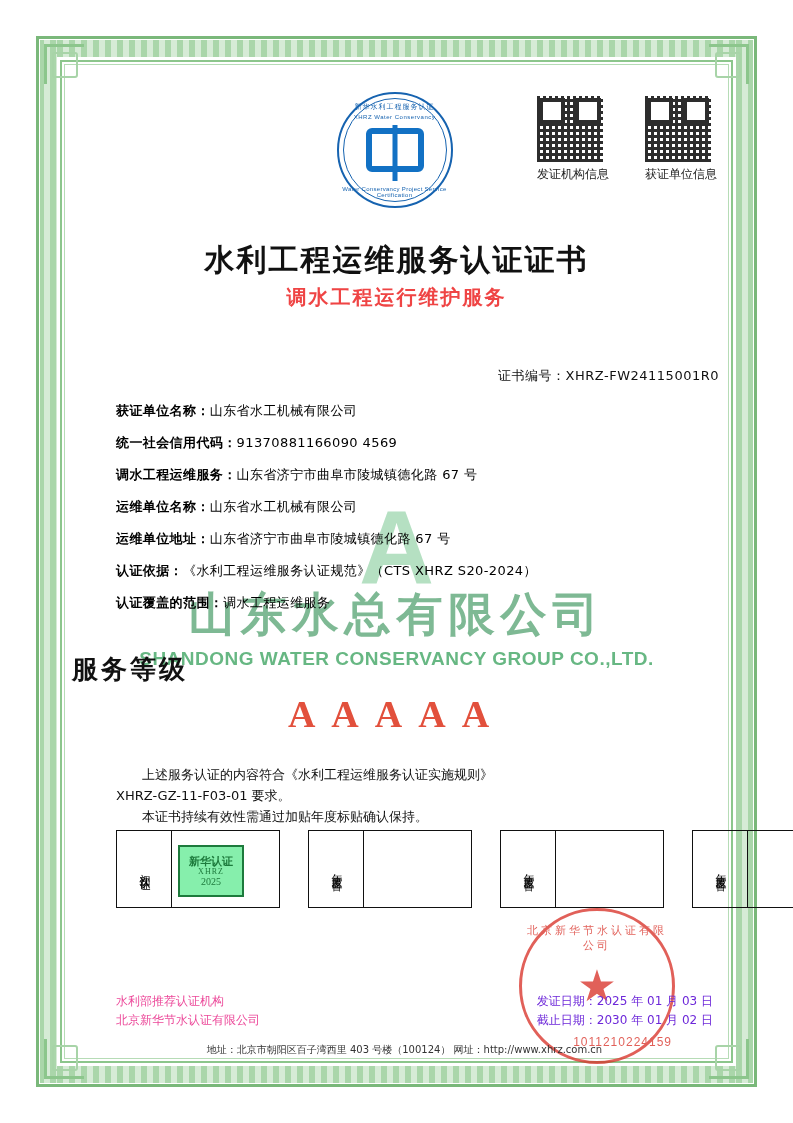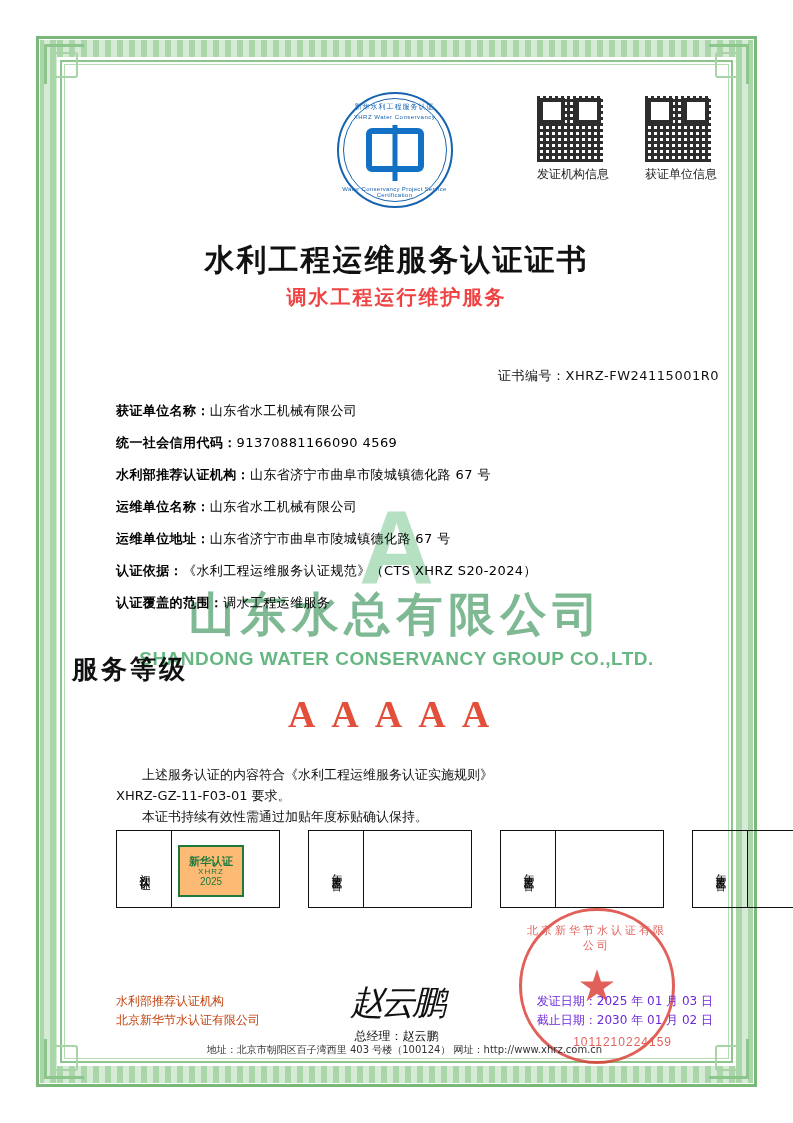--- a/index.html
+++ b/index.html
@@ -144,29 +144,29 @@
   .sup-cell{
     width:56px;height:78px;border:1px solid #111;box-sizing:border-box;
     display:flex;align-items:center;justify-content:center;
     font-size:11px;line-height:14px;writing-mode:vertical-rl;text-orientation:upright;
     letter-spacing:2px;font-family:"DejaVu Sans",sans-serif;
   }
   .sup-blank{width:108px;border:1px solid #111;border-left:0;box-sizing:border-box;height:78px;}
   .sup-gap{width:28px;}
   .sup-unit{display:flex;}
   .stamp-green{
-    width:62px;height:48px;border:2px solid #1d7a3c;background:#fdba74;
-    margin:14px 6px;display:flex;flex-direction:column;align-items:center;justify-content:center;
+    width:62px;height:48px;border:2px solid #1d7a3c;background:#86efac;
+    margin:14px 6px;display:flex;flex-direction:column;align-items:center;justify-content:center;font-family:Liberation Serif, serif;
   }
   .stamp-green b{font-size:11px;color:#1d7a3c;line-height:12px;}
   .stamp-green i{font-size:8px;color:#1d7a3c;font-style:normal;letter-spacing:1px;}
   .stamp-green u{font-size:10px;color:#1d7a3c;text-decoration:none;}
 
   
-  .issuer{position:absolute;left:44px;top:920px;font-size:12px;line-height:19px;color:#c2410c;font-family:"DejaVu Sans",sans-serif;}
+  .issuer{position:absolute;left:44px;top:920px;font-size:12px;line-height:19px;color:#ec4899;font-family:"DejaVu Sans",sans-serif;}
   .dates{position:absolute;right:8px;top:920px;font-size:12px;line-height:19px;color:#6d28d9;text-align:left;font-family:"DejaVu Sans",sans-serif;}
   .sign{
     position:absolute;left:50%;top:908px;transform:translateX(-50%);text-align:center;
   }
   .sign-img{font-size:34px;color:#111;font-family:"Liberation Serif",serif;font-style:italic;letter-spacing:-3px;}
   .sign-cap{font-size:12px;color:#111;margin-top:2px;font-family:"DejaVu Sans",sans-serif;}
   .addr{position:absolute;left:16px;right:0;bottom:-6px;text-align:center;font-size:10px;color:#333;font-family:"DejaVu Sans",sans-serif;}
 
   
   .red-seal{
@@ -265,21 +265,21 @@
     <div class="title-main">水利工程运维服务认证证书</div>
     <div class="title-sub">调水工程运行维护服务</div>
 
     <div class="cert-no">
       <span>证书编号：</span><span>XHRZ-FW24115001R0</span>
     </div>
 
     <div class="fields">
       <div class="field"><span class="lab">获证单位名称：</span><span>山东省水工机械有限公司</span></div>
       <div class="field"><span class="lab">统一社会信用代码：</span><span>91370881166090 4569</span></div>
-      <div class="field"><span class="lab">水利部推荐认证机构：</span><span>山东省济宁市曲阜市陵城镇德化路 67 号</span></div>
+      <div class="field"><span class="lab">调水工程运维服务：</span><span>山东省济宁市曲阜市陵城镇德化路 67 号</span></div>
       <div class="field"><span class="lab">运维单位名称：</span><span>山东省水工机械有限公司</span></div>
       <div class="field"><span class="lab">运维单位地址：</span><span>山东省济宁市曲阜市陵城镇德化路 67 号</span></div>
       <div class="field"><span class="lab">认证依据：</span><span>《水利工程运维服务认证规范》（CTS XHRZ S20-2024）</span></div>
       <div class="field"><span class="lab">认证覆盖的范围：</span><span>调水工程运维服务</span></div>
     </div>
 
     <div class="grade-title">服务等级</div>
     <div class="grade-value">AAAAA</div>
 
     <div class="para">
@@ -320,24 +320,20 @@
       <div class="rs-top">北京新华节水认证有限公司</div>
       <div class="star">★</div>
       <div class="rs-bot">1011210224159</div>
     </div>
 
     <div class="issuer">
       <div>水利部推荐认证机构</div>
       <div>北京新华节水认证有限公司</div>
     </div>
 
-    <div class="sign">
-      <div class="sign-img">赵云鹏</div>
-      <div class="sign-cap">总经理：赵云鹏</div>
-    </div>
 
     <div class="dates">
       <div><span>发证日期：</span><span>2025 年 01 月 03 日</span></div>
       <div><span>截止日期：</span><span>2030 年 01 月 02 日</span></div>
     </div>
 
     <div class="addr">地址：北京市朝阳区百子湾西里 403 号楼（100124）    网址：http://www.xhrz.com.cn</div>
 
   </div>
 </div>

